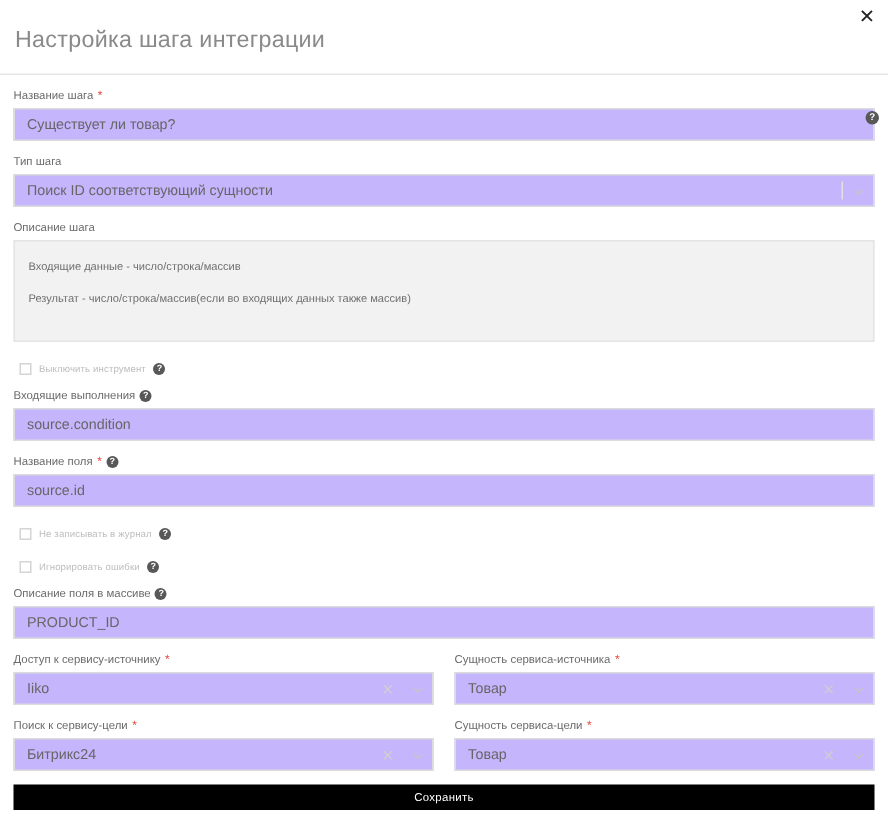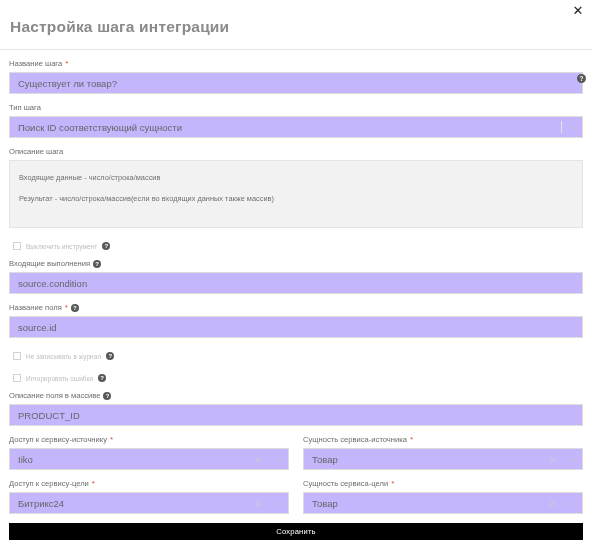--- a/index.html
+++ b/index.html
@@ -31,21 +31,21 @@
     height: 14px;
     line-height: 14px;
     text-align: center;
     font-size: 13px;
     color: #222;
     cursor: pointer;
     font-family: "Liberation Sans", sans-serif;
   }
   .title {
     font-size: 15.5px;
-    font-weight: 700;
+    font-weight: 400;
     color: #8a8a8a;
     padding: 18px 0 0 10px;
     letter-spacing: .2px;
   }
   .header-rule {
     margin-top: 13px;
     border-bottom: 1px solid #e6e6e6;
   }
   
   .body {
@@ -323,21 +323,21 @@
                 <path d="M2 4 L5 7 L8 4" fill="none" stroke="#c6c6c6" stroke-width="1"></path>
               </svg>
           </div>
         </div>
       </div>
     </div>
 
     <div class="cols">
       <div class="col">
         <div class="label">
-          <span>Доступ к сервису-цели</span>
+          <span>Поиск к сервису-цели</span>
             <span class="req">*</span>
         </div>
         <div class="combo">
           <input class="input" type="text" readonly="" value="Битрикс24" style="">
           <div class="clear">
             <svg width="7" height="7" viewBox="0 0 8 8">
                 <path d="M1 1 L7 7 M7 1 L1 7" stroke="#cfcfcf" stroke-width="1" fill="none"></path>
               </svg>
           </div>
           <div class="sep"></div>

